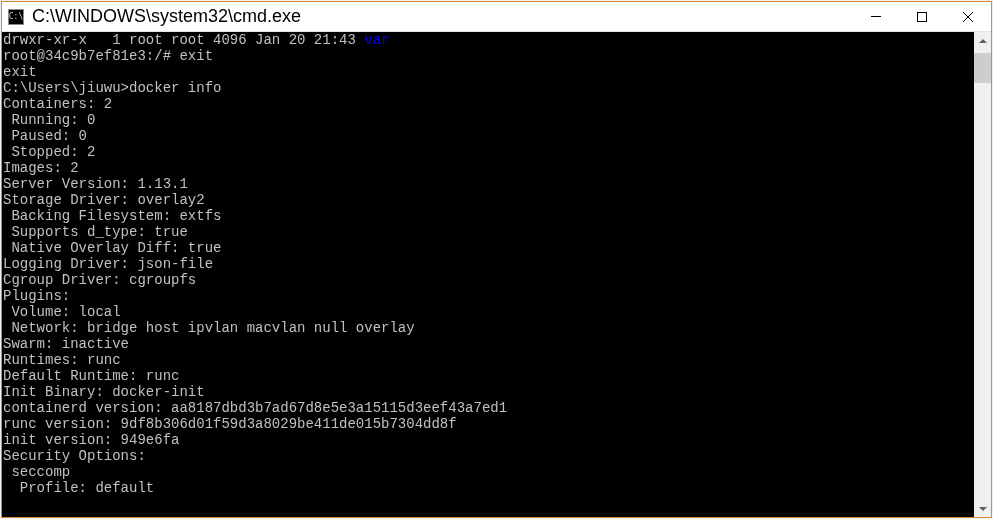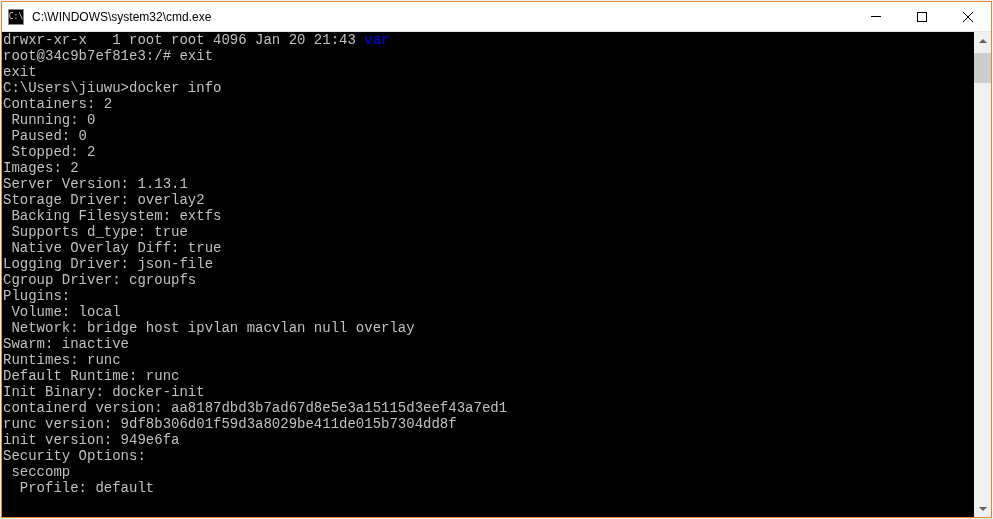--- a/index.html
+++ b/index.html
@@ -39,21 +39,21 @@
   justify-content: center;
 }
 .title-icon span {
   color: #ccc;
   font-size: 8px;
   font-family: monospace;
   line-height: 1;
 }
 .title {
   flex: 1;
-  font-size: 12px;
+  font-size: 18px;
   color: #000;
   padding-left: 2px;
 }
 .win-buttons {
   display: flex;
   height: 100%;
 }
 .win-btn {
   width: 46px;
   height: 100%;

